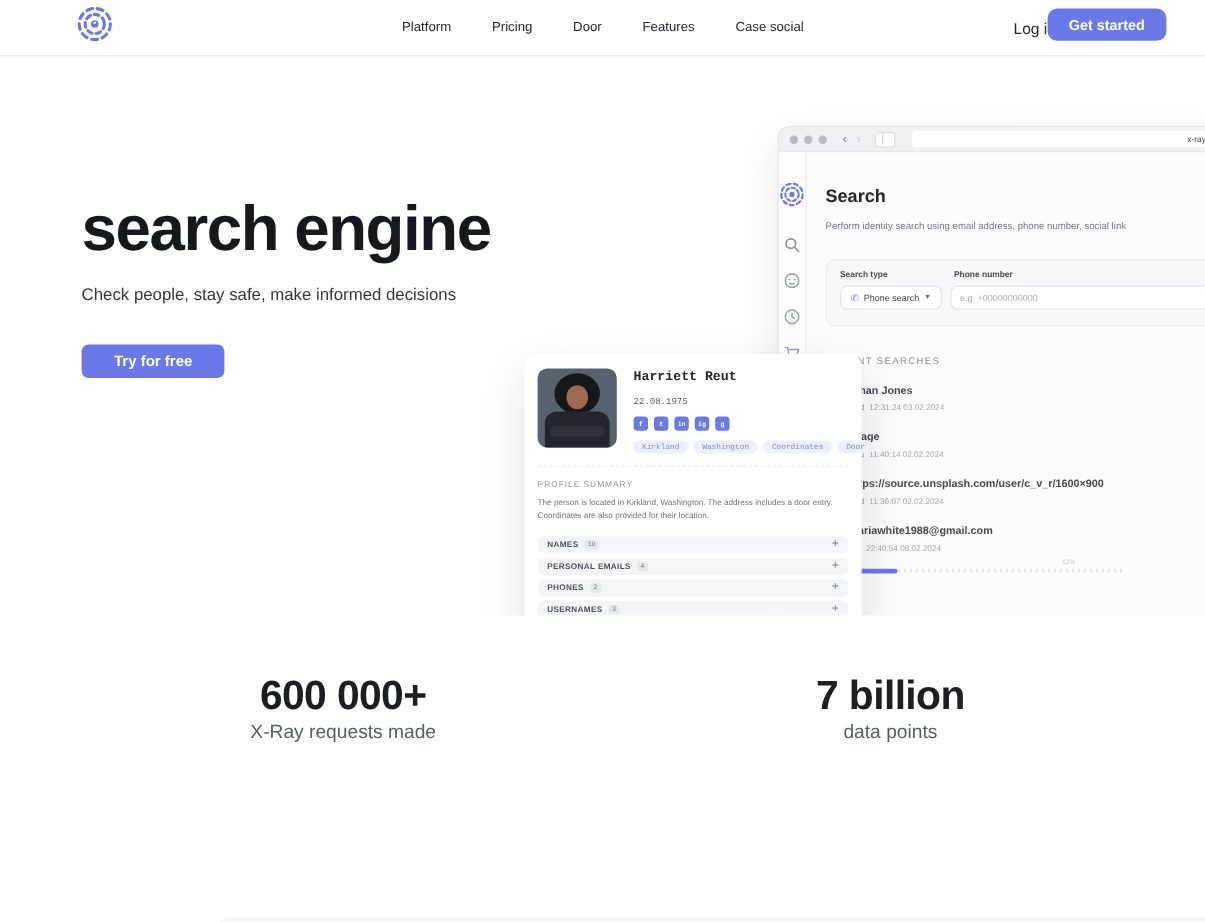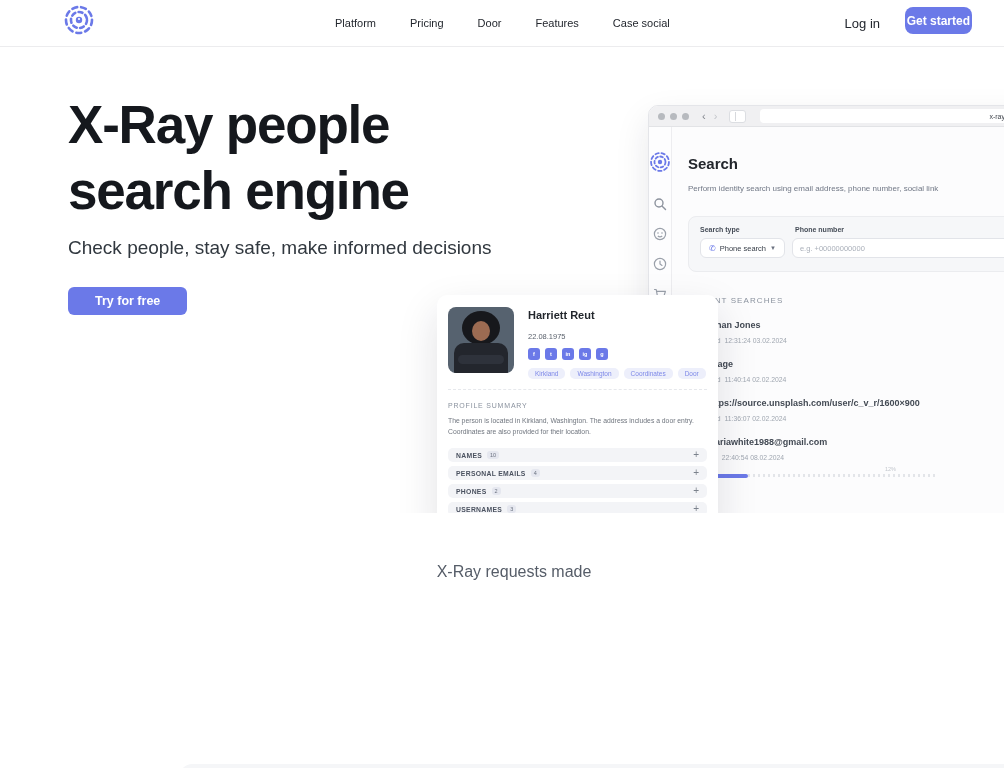--- a/index.html
+++ b/index.html
@@ -7,30 +7,30 @@
     font-family:"Liberation Sans","DejaVu Sans",sans-serif; color:#1a1d22; }
 
   
   .navbar { position:absolute; left:0; top:0; width:1004px; height:47px; background:#fff;
     border-bottom:1px solid #ececee; z-index:30; }
   .logo { position:absolute; left:63px; top:4px; width:32px; height:32px; cursor:pointer; }
   .nav-links { position:absolute; left:335px; top:0; height:46px; display:flex; align-items:center; gap:34px; }
   .nav-link { font-size:11px; color:#23272e; cursor:pointer; }
   .login { position:absolute; right:124px; top:0; height:46px; display:flex; align-items:center;
     font-size:13px; color:#23272e; cursor:pointer; }
-  .btn-primary { position:absolute; right:32px; top:7px; height:27px; padding:0 2px;
+  .btn-primary { position:absolute; right:32px; top:7px; height:27px; padding:0 18px;
     background:var(--accent); color:#fff; font-size:12px; font-weight:bold; border:none;
     border-radius:8px; display:flex; align-items:center; cursor:pointer; }
 
   :root { --accent:#6b79e8; }
 
   
   .hero-title { position:absolute; left:68px; top:92px; font-size:53px; line-height:66px;
     font-weight:600; letter-spacing:-1.2px; color:#15181d; z-index:20; }
-  .hero-sub { position:absolute; left:68px; top:237px; font-size:19px; color:#31383f; z-index:20; }
+  .hero-sub { position:absolute; left:68px; top:237px; font-size:14px; color:#31383f; z-index:20; }
   .hero-cta { position:absolute; left:68px; top:287px; height:28px; padding:0 27px;
     background:var(--accent); color:#fff; font-size:12.5px; font-weight:bold; border:none;
     border-radius:6px; display:flex; align-items:center; cursor:pointer; z-index:21; }
 
   
   .hero-visual { position:absolute; left:0; top:0; width:1004px; height:513px; overflow:hidden; z-index:10; }
 
   
   .browser { position:absolute; left:648px; top:105px; width:390px; height:440px;
     background:#fcfcfd; border:1px solid #e4e5e9; border-radius:10px 0 0 0;
@@ -90,21 +90,21 @@
 
   
   .card { position:absolute; left:437px; top:295px; width:281px; height:240px; background:#fff;
     border-radius:10px; box-shadow:0 16px 40px rgba(20,26,48,.13); padding:12px 11px; }
   .card-head { display:flex; gap:14px; }
   .photo { width:66px; height:66px; border-radius:8px; background:#56626f; position:relative; overflow:hidden; flex:0 0 auto; }
   .photo .hair { position:absolute; left:14px; top:4px; width:38px; height:34px; border-radius:50%; background:#17181c; }
   .photo .face { position:absolute; left:24px; top:14px; width:18px; height:20px; border-radius:50%; background:#9c6b52; }
   .photo .body { position:absolute; left:6px; top:36px; width:54px; height:32px; border-radius:10px 10px 0 0; background:#23262d; }
   .photo .arms { position:absolute; left:10px; top:48px; width:46px; height:9px; border-radius:5px; background:#2e323b; }
-  .card-info { padding-top:2px; }
+  .card-info { padding-top:2px;font-family:Liberation Mono, monospace; }
   .p-name { font-size:11px; font-weight:bold; color:#22262c; }
   .p-dob { margin-top:11px; font-size:7.5px; color:#5b626d; }
   .socials { display:flex; gap:5px; margin-top:7px; }
   .soc { width:12px; height:12px; border-radius:3px; background:var(--accent); color:#fff;
     font-size:5.5px; font-weight:bold; display:flex; align-items:center; justify-content:center; cursor:pointer; }
   .tags { display:flex; gap:5px; margin-top:8px; }
   .tag { background:#edeffb; color:#7d88e8; font-size:6.5px; padding:2px 7px; border-radius:5px; cursor:pointer; }
   .card-divider { margin-top:10px; border-top:1px dashed #e6e8ec; }
   .sum-title { margin-top:12px; font-size:7px; letter-spacing:.8px; color:#8a929e; }
   .sum-text { margin-top:6px; font-size:6.8px; line-height:1.65; color:#70767f; width:250px; }
@@ -357,25 +357,30 @@
           <span class="acc-count">3</span>
           </span>
         <span class="acc-plus">+</span>
       </div>
 
     </div>
   </div>
 </div>
 
 <h1 class="hero-title">
-  <span>X-Ray people</span><br>
+  <br>
   <span>search engine</span>
 </h1>
 <div class="hero-sub">Check people, stay safe, make informed decisions</div>
 <button class="hero-cta">Try for free</button>
 
 <div class="stats">
   <div class="stat">
+    <div class="stat-value">600 000+</div>
     <div class="stat-label">X-Ray requests made</div>
   </div>
+  <div class="stat">
+    <div class="stat-value">7 billion</div>
+    <div class="stat-label">data points</div>
+  </div>
 </div>
 
 <div class="next-section"></div>
 
 </body></html>

